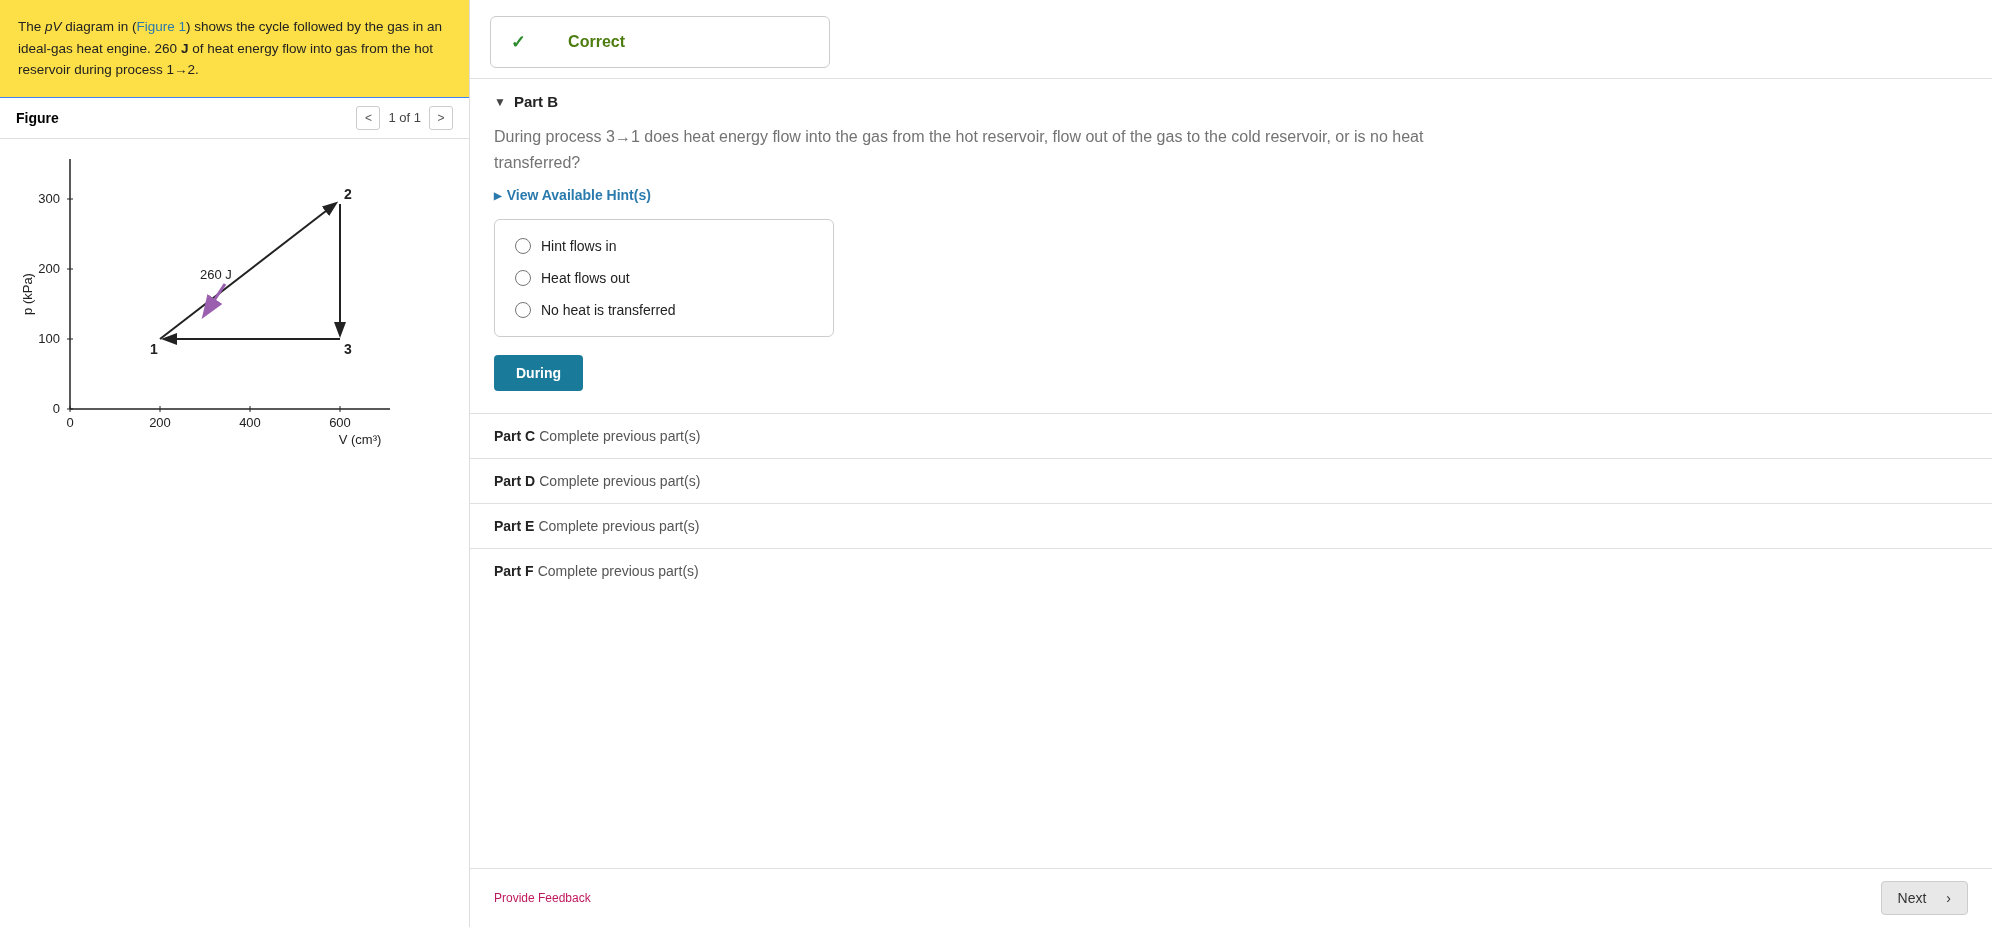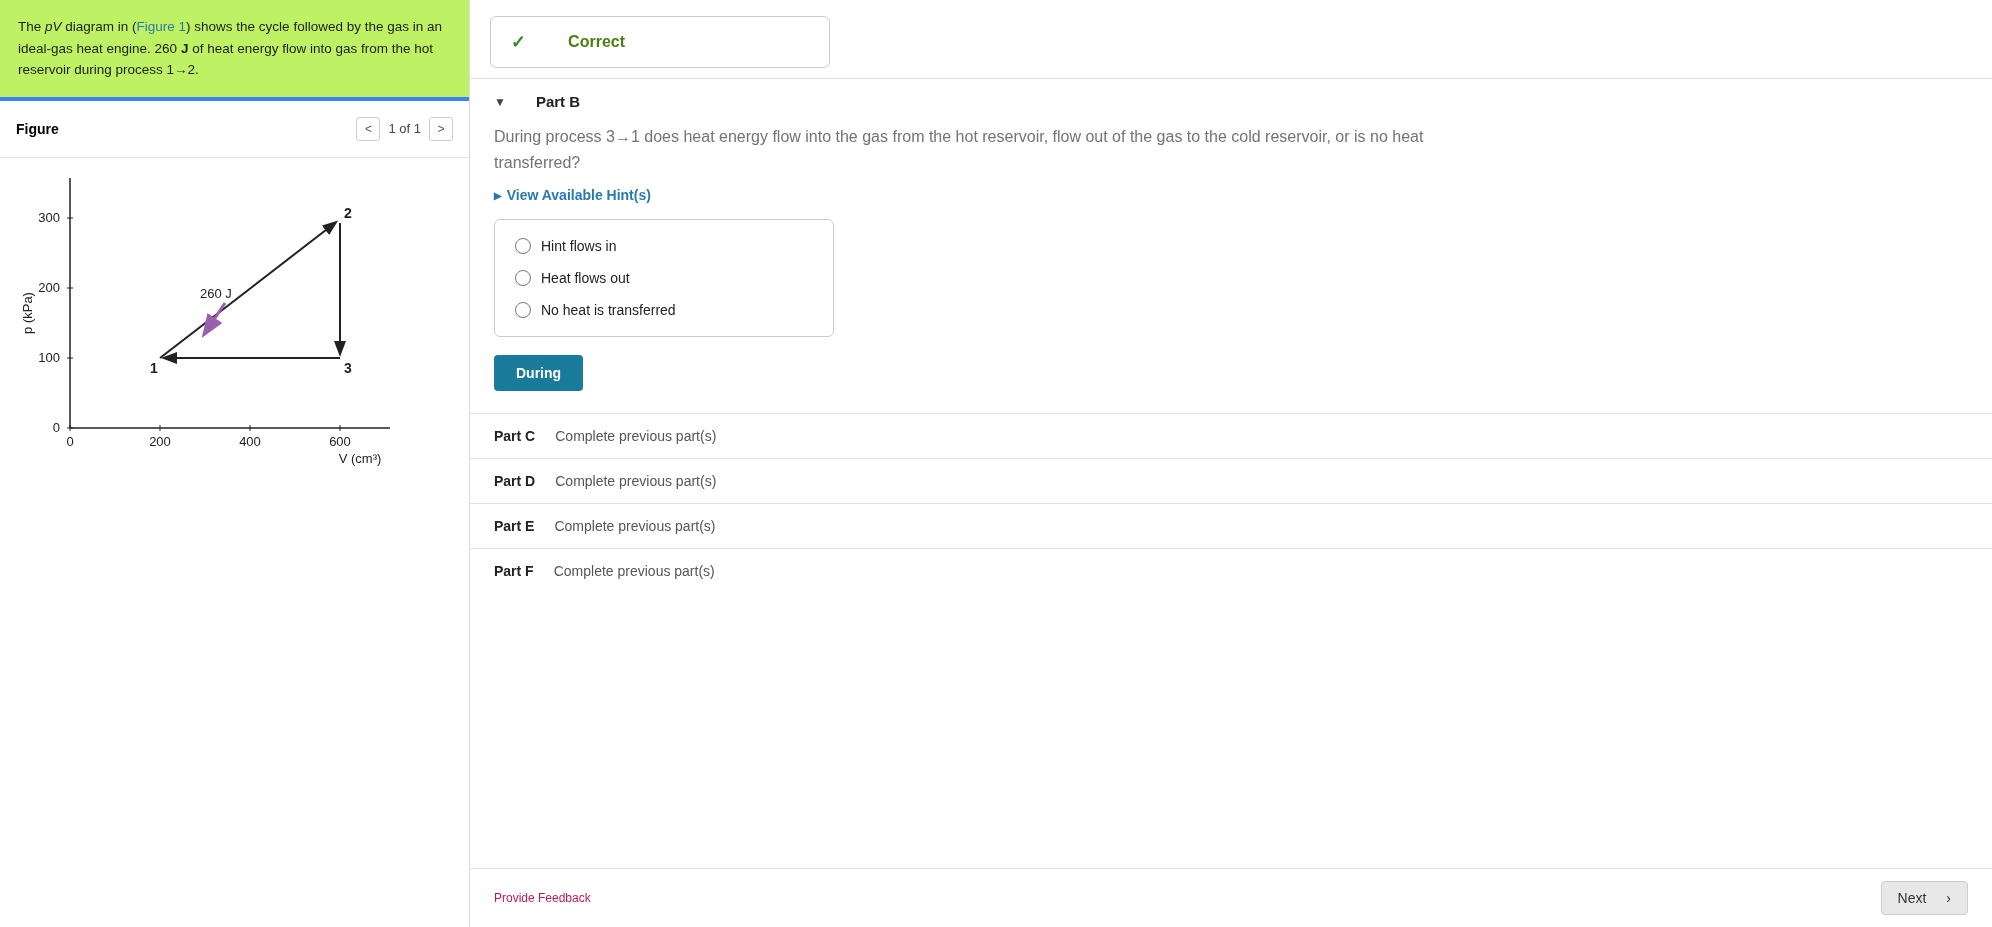--- a/index.html
+++ b/index.html
@@ -16,46 +16,46 @@
     .left-panel {
       width: 470px;
       min-width: 470px;
       background: #fff;
       display: flex;
       flex-direction: column;
       border-right: 1px solid #ddd;
     }
 
     .problem-text {
-      background: #bef264;
+      background: #fde047;
       padding: 16px 18px;
       font-size: 13.5px;
       line-height: 1.6;
       color: #222;
-      border-bottom: 4px solid #3b82f6;
+      border-bottom: 1px solid #3b82f6;
     }
 
     .problem-text a {
       color: #2a7aad;
       text-decoration: none;
     }
 
     .figure-section {
       flex: 1;
       padding: 0;
       display: flex;
       flex-direction: column;
       overflow: hidden;
     }
 
     .figure-header {
       display: flex;
       align-items: center;
       justify-content: space-between;
-      padding: 16px 16px;
+      padding: 8px 16px;
       border-bottom: 1px solid #e0e0e0;
     }
 
     .figure-title {
       font-weight: bold;
       font-size: 14px;
     }
 
     .figure-nav {
       display: flex;
@@ -138,21 +138,20 @@
     .part-collapse-icon {
       color: #444;
       font-size: 12px;
       cursor: pointer;
     }
 
     .part-title {
       font-weight: bold;
       font-size: 15px;
       color: #222;
-      margin-left: 22px;
     }
 
     .part-question {
       font-size: 16px;
       color: #737373;
       line-height: 1.6;
       margin-bottom: 12px;
       max-width: 980px;
     }
 
@@ -212,21 +211,21 @@
       font-weight: bold;
       cursor: pointer;
       margin-bottom: 8px;
     }
 
     .part-row {
       border-top: 1px solid #e0e0e0;
       padding: 14px 24px;
       display: flex;
       align-items: center;
-      gap: 20px;
+      gap: 4px;
     }
 
     .part-row-title {
       font-weight: bold;
       font-size: 14px;
       color: #222;
     }
 
     .part-row-status {
       font-size: 14px;

